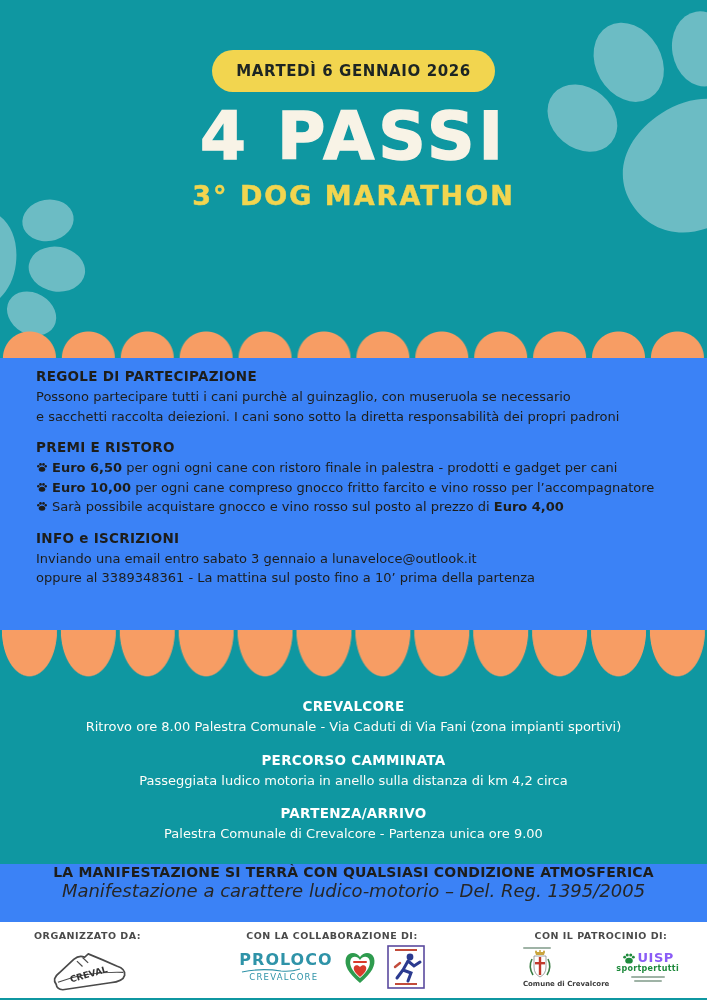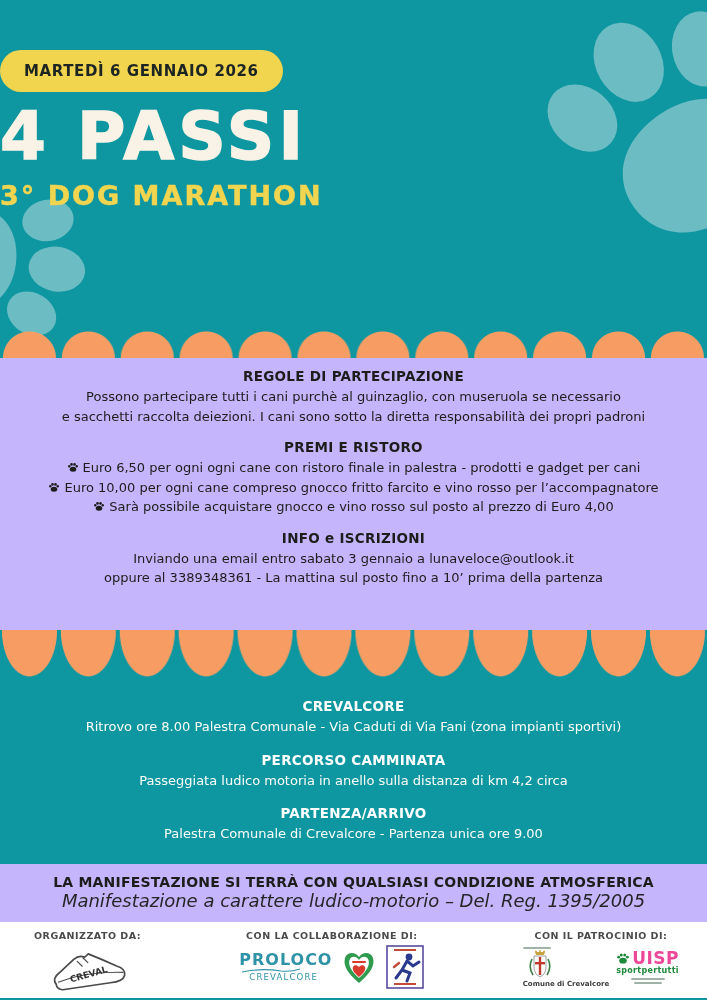--- a/index.html
+++ b/index.html
@@ -7,21 +7,21 @@
   .poster{
     position:relative; width:707px; height:1000px; margin:0 auto;
     background:#0f97a1; overflow:hidden; color:#1d1d1b;
   }
   
   .paw{ position:absolute; z-index:0; fill:#6cbcc4; }
   .paw-right{ width:252px; height:240px; right:-88px; top:2px; transform:rotate(-30deg); }
   .paw-left{ width:172px; height:164px; left:-78px; top:182px; transform:rotate(100deg); }
 
   
-  .hero{ position:relative; z-index:1; height:330px; }
+  .hero{ position:relative; z-index:1; height:330px; text-align:center; }
   .badge{
     display:inline-block; margin-top:50px; background:#f2d54f; color:#1d2523;
     font-weight:bold; font-size:15px; letter-spacing:.6px;
     padding:12px 24px; border-radius:26px;
   }
   .title{ margin-top:12px; line-height:1.0; }
   .tline{
     display:block; color:#f8f3e6; font-weight:800; font-size:66px;
     letter-spacing:4px; -webkit-text-stroke:1.5px #f8f3e6;
   }
@@ -30,65 +30,65 @@
     -webkit-text-stroke:.5px #f2d54f;
   }
 
   
   .scallop-top{
     position:relative; z-index:1; height:28px;
     background-image:radial-gradient(circle 27px at 50% 100%, #f79d64 0 26px, rgba(0,0,0,0) 27px);
     background-size:58.92px 28px; background-repeat:repeat-x;
   }
   .orange{
-    position:relative; z-index:1; background:#c4b5fd; height:272px;
-    text-align:center; padding:10px 36px 0;
+    position:relative; z-index:1; background:#3b82f6; height:272px;
+    padding:10px 36px 0;
   }
   .scallop-bottom{
     position:relative; z-index:1; height:48px;
     background-image:radial-gradient(ellipse 28px 47px at 50% 0%, #f79d64 0 97%, rgba(0,0,0,0) 100%);
     background-size:58.92px 48px; background-repeat:repeat-x;
   }
   .block{ margin-bottom:13px; }
   .block h3{ font-size:13.5px; font-weight:bold; letter-spacing:.3px; margin-bottom:3px; }
   .line{ font-size:13px; line-height:1.5; }
-  .line b{ font-weight:normal; }
+  .line b{ font-weight:bold; }
   .paw-bullet{ width:12px; height:12px; fill:#1d1d1b; vertical-align:-1px; margin-right:4px; display:inline-block; }
 
   
   .teal-info{
     position:relative; z-index:1; height:186px; text-align:center; color:#fdfdf8;
     padding-top:20px;
   }
   .teal-info .block{ margin-bottom:15px; }
   .teal-info h3{ color:#ffffff; }
 
   
   .notice{
-    position:relative; z-index:1; height:58px; background:#c4b5fd; text-align:center;
-    color:#1d1d1b; padding-top:10px;
+    position:relative; z-index:1; height:58px; background:#3b82f6; text-align:center;
+    color:#1d1d1b; 
   }
   .notice .n1{ font-size:14px; font-weight:bold; letter-spacing:.2px; }
   .notice .n2{ font-size:18px; margin-top:0; color:#262626;font-style:italic; }
 
   
   .sponsors{
     position:relative; z-index:1; height:76px; background:#ffffff;
     display:flex; justify-content:space-between; padding:8px 28px 0 34px;
   }
   .sp-col{ text-align:center; }
   .sp-label{ font-size:9.5px; letter-spacing:.5px; color:#4a4a4a; font-weight:600; margin-bottom:4px; white-space:nowrap; }
   .logo-row{ display:flex; align-items:center; justify-content:center; gap:7px; }
   .proloco{ display:flex; flex-direction:column; align-items:flex-start; line-height:1.05; }
   .pl1{ color:#2f93a8; font-weight:bold; font-size:16px; letter-spacing:1px; }
   .pl2{ color:#2f93a8; font-size:8.5px; letter-spacing:1.2px; margin-left:10px; }
   .plswirl{ width:60px; height:5px; margin-left:2px; }
   .uisp-col{ display:flex; flex-direction:column; align-items:center; line-height:1.1; }
   .uisp-top{ display:flex; align-items:center; gap:2px; }
-  .uisp-name{ color:#ec4899; font-weight:bold; font-size:17px; letter-spacing:.5px; }
+  .uisp-name{ color:#8b5cf6; font-weight:bold; font-size:13px; letter-spacing:.5px; }
   .uisp-sub{ color:#1e8a3c; font-size:8px; font-weight:bold; letter-spacing:.3px;text-align:right; }
   .fine-bar{ height:2px; background:#9fb3a6; border-radius:1px; margin-top:2px; }
   .comune-col{ display:flex; flex-direction:column; align-items:flex-start; }
   .comune-caption{ font-size:7px; font-weight:bold; color:#3c3c3c; margin-top:1px; white-space:nowrap; }
 </style>
 </head>
 <body>
 
 <div class="poster">
 

